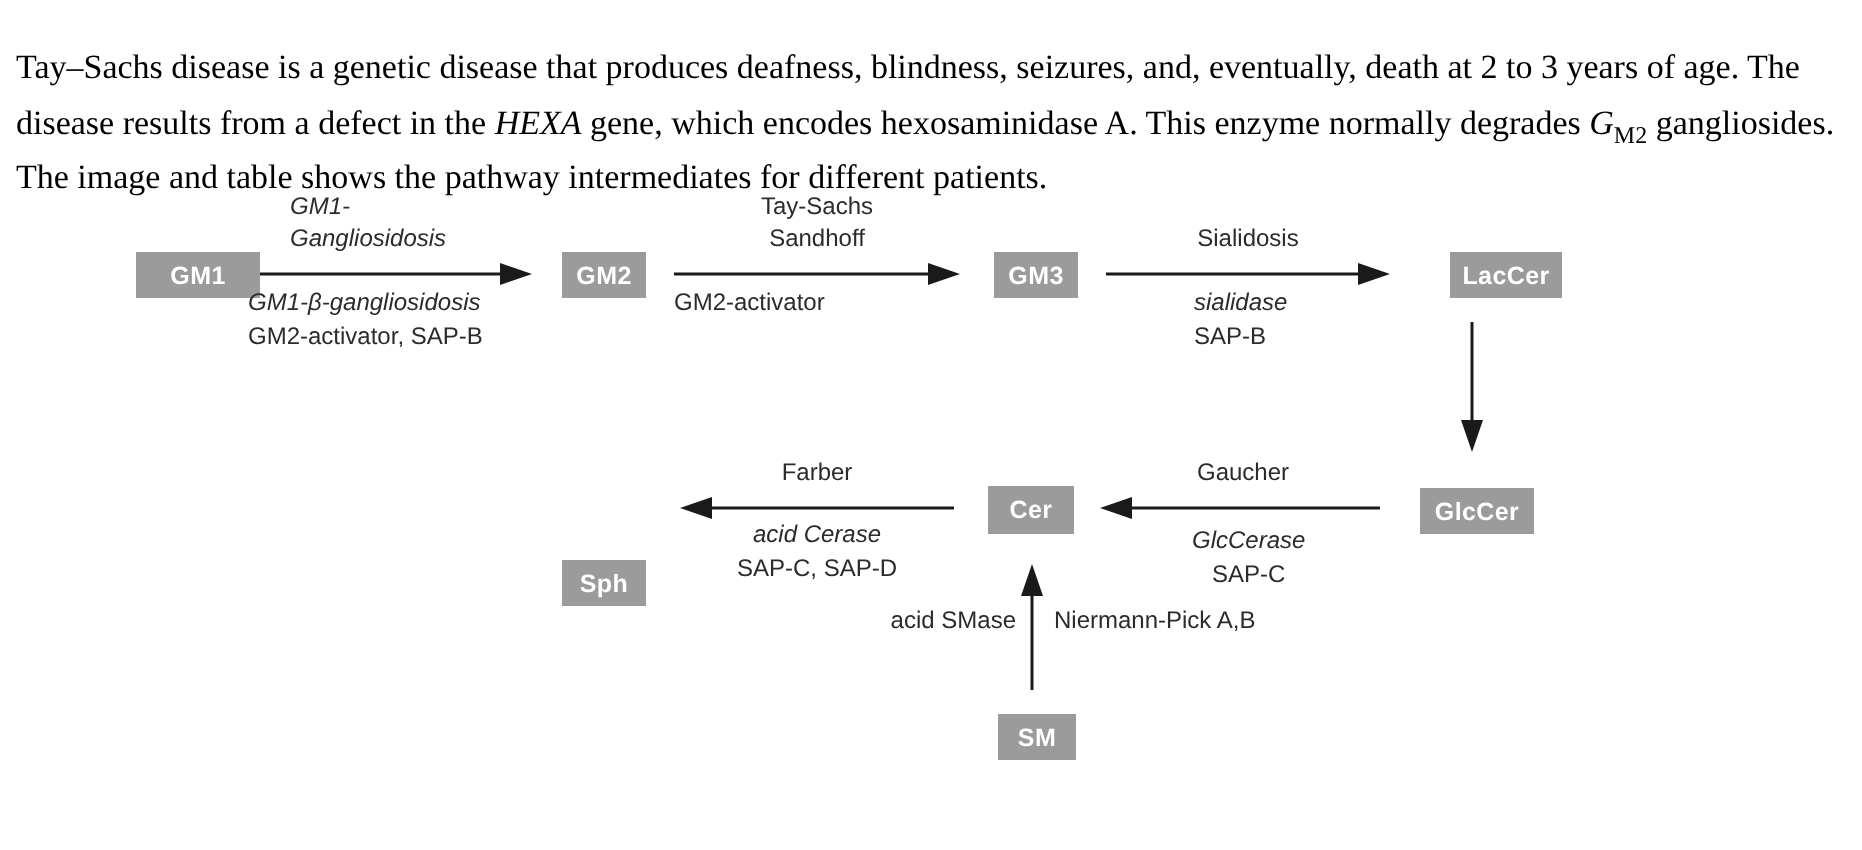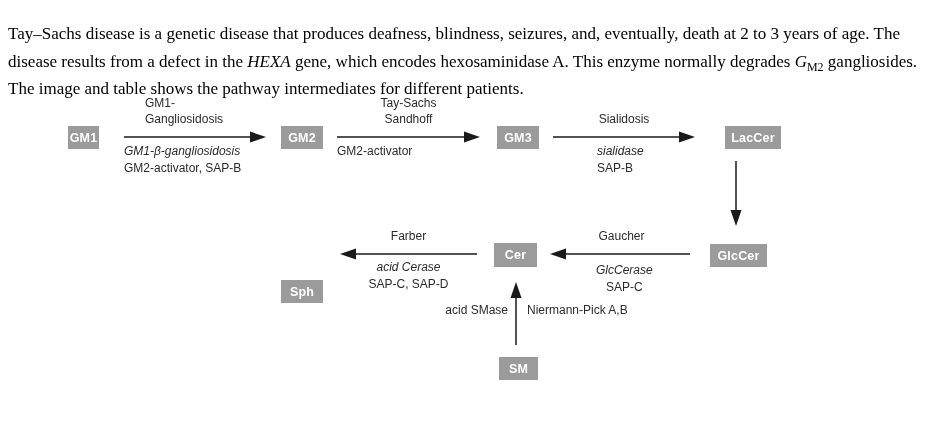--- a/index.html
+++ b/index.html
@@ -86,30 +86,30 @@
     <line x1="690" y1="254" x2="564" y2="254"></line>
     <polygon points="550,254 566,248.5 566,259.5"></polygon>
 
     <line x1="477" y1="254" x2="354" y2="254"></line>
     <polygon points="340,254 356,248.5 356,259.5"></polygon>
 
     <line x1="516" y1="345" x2="516" y2="296"></line>
     <polygon points="516,282 510.5,298 521.5,298"></polygon>
   </svg>
 
-  <div class="node" style="left:68px;  top:126px; width:31px; height:23px;">GM1</div>
+  <div class="node" style="left:68px;  top:126px; width:62px; height:23px;">GM1</div>
   <div class="node" style="left:281px; top:126px; width:42px; height:23px;">GM2</div>
   <div class="node" style="left:497px; top:126px; width:42px; height:23px;">GM3</div>
   <div class="node" style="left:709px; top:126px; width:56px; height:23px;margin-left:16px;">LacCer</div>
   <div class="node" style="left:710px; top:244px; width:57px; height:23px;">GlcCer</div>
   <div class="node" style="left:494px; top:243px; width:43px; height:24px;">Cer</div>
   <div class="node" style="left:281px; top:244px; width:42px; height:23px;margin-top:36px;">Sph</div>
   <div class="node" style="left:499px; top:357px; width:39px; height:23px;">SM</div>
 
-  <div class="lbl" style="left:145px; top:96px;">
+  <div class="lbl" style="left:145px; top:96px;font-style:italic;">
     <div>GM1-</div>
     <div>Gangliosidosis</div>
   </div>
   <div class="lbl" style="left:124px; top:143px; line-height:16.5px;">
     <div class="enz">GM1-β-gangliosidosis</div>
     <div>GM2-activator, SAP-B</div>
   </div>
 
   <div class="lbl center" style="left:337px; top:96px; width:143px;">
     <div>Tay-Sachs</div>

